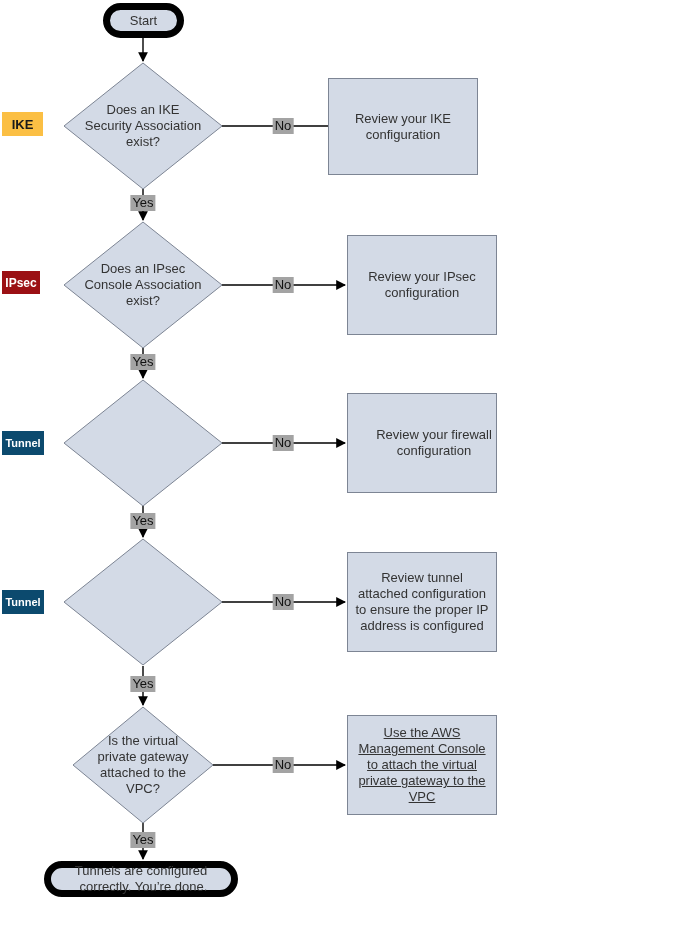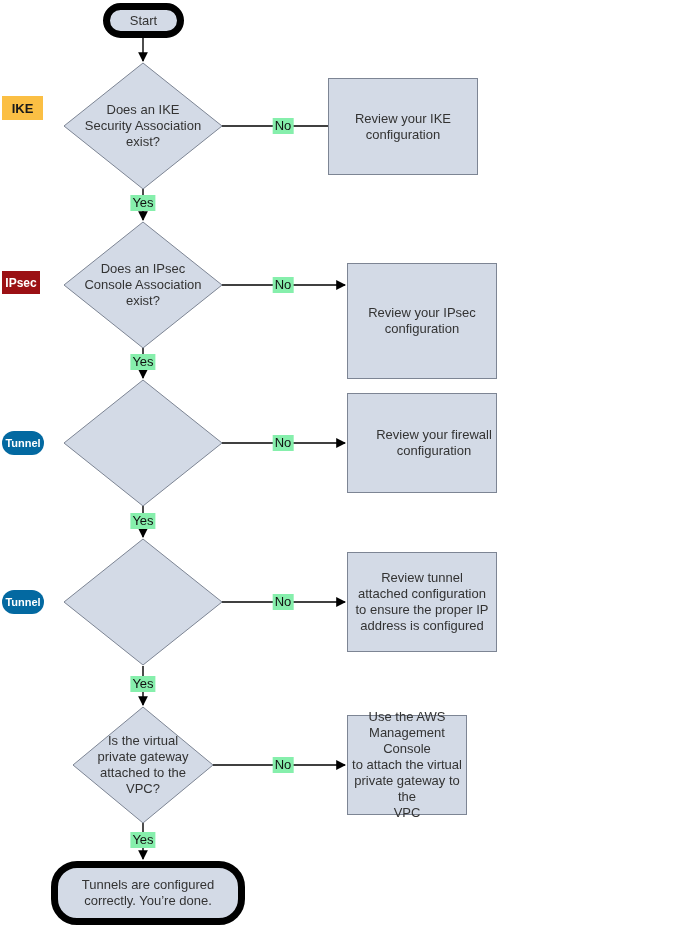--- a/index.html
+++ b/index.html
@@ -62,25 +62,25 @@
   .badge {
     position: absolute;
     display: flex;
     align-items: center;
     justify-content: center;
     font-weight: bold;
     box-sizing: border-box;
   }
   .badge-ike    { background: #fbbf44; color: #1a1a1a; font-size: 13px; }
   .badge-ipsec  { background: #9b1014; color: #ffffff; font-size: 12px; }
-  .badge-tunnel { background: #0369a1; color: #ffffff; font-size: 11px; border-radius: 12px; }
+  .badge-tunnel { background: #0c4a6e; color: #ffffff; font-size: 11px; }
   .edge-label {
     position: absolute;
     transform: translateX(-50%);
-    background: #86efac;
+    background: #a3a3a3;
     color: #111111;
     font-size: 13px;
     line-height: 16px;
     padding: 0 2px;
     text-align: center;
   }
 </style>
 </head>
 <body>
 
@@ -123,49 +123,49 @@
   <div class="node-text" style="left:68px; top:222px; width:150px; height:126px;">Does an IPsec
 Console Association
 exist?</div>
   <div class="node-text" style="left:73px; top:707px; width:140px; height:116px;">Is the virtual
 private gateway
 attached to the
 VPC?</div>
 
   <div class="rect-box" style="left:328px; top:78px;  width:150px; height:97px;">Review your IKE
 configuration</div>
-  <div class="rect-box" style="left:347px; top:235px; width:150px; height:116px;margin-top:28px;">Review your IPsec
+  <div class="rect-box" style="left:347px; top:235px; width:150px; height:100px;">Review your IPsec
 configuration</div>
   <div class="rect-box" style="left:347px; top:393px; width:150px; height:100px;padding-left:24px;">Review your firewall
 configuration</div>
   <div class="rect-box" style="left:347px; top:552px; width:150px; height:100px;">Review tunnel
 attached configuration
 to ensure the proper IP
 address is configured</div>
-  <div class="rect-box" style="left:347px; top:715px; width:120px; height:100px;">Use the AWS
+  <div class="rect-box" style="left:347px; top:715px; width:150px; height:100px;text-decoration:underline;">Use the AWS
 Management Console
 to attach the virtual
 private gateway to the
 VPC</div>
 
-  <div class="badge badge-ike" style="left:2px; top:96px; width:41px; height:24px;">IKE</div>
+  <div class="badge badge-ike" style="left:2px; top:112px; width:41px; height:24px;">IKE</div>
   <div class="badge badge-ipsec" style="left:2px; top:271px; width:38px; height:23px;text-align:right;">IPsec</div>
   <div class="badge badge-tunnel" style="left:2px; top:431px; width:42px; height:24px;">Tunnel</div>
   <div class="badge badge-tunnel" style="left:2px; top:590px; width:42px; height:24px;">Tunnel</div>
 
   <div class="edge-label" style="left:143px; top:195px;">Yes</div>
   <div class="edge-label" style="left:143px; top:354px;">Yes</div>
   <div class="edge-label" style="left:143px; top:513px;">Yes</div>
   <div class="edge-label" style="left:143px; top:676px;">Yes</div>
   <div class="edge-label" style="left:143px; top:832px;">Yes</div>
 
   <div class="edge-label" style="left:283px; top:118px;">No</div>
   <div class="edge-label" style="left:283px; top:277px;">No</div>
   <div class="edge-label" style="left:283px; top:435px;">No</div>
   <div class="edge-label" style="left:283px; top:594px;">No</div>
   <div class="edge-label" style="left:283px; top:757px;">No</div>
 
-  <div class="pill" style="left:51px; top:861px; width:194px; height:64px; border-radius:26px;">
+  <div class="pill" style="left:44px; top:861px; width:194px; height:36px; border-radius:26px;text-align:right;">
     <span>Tunnels are configured
 correctly. You’re done.</span>
   </div>
 
 </div>
 
 </body></html>

